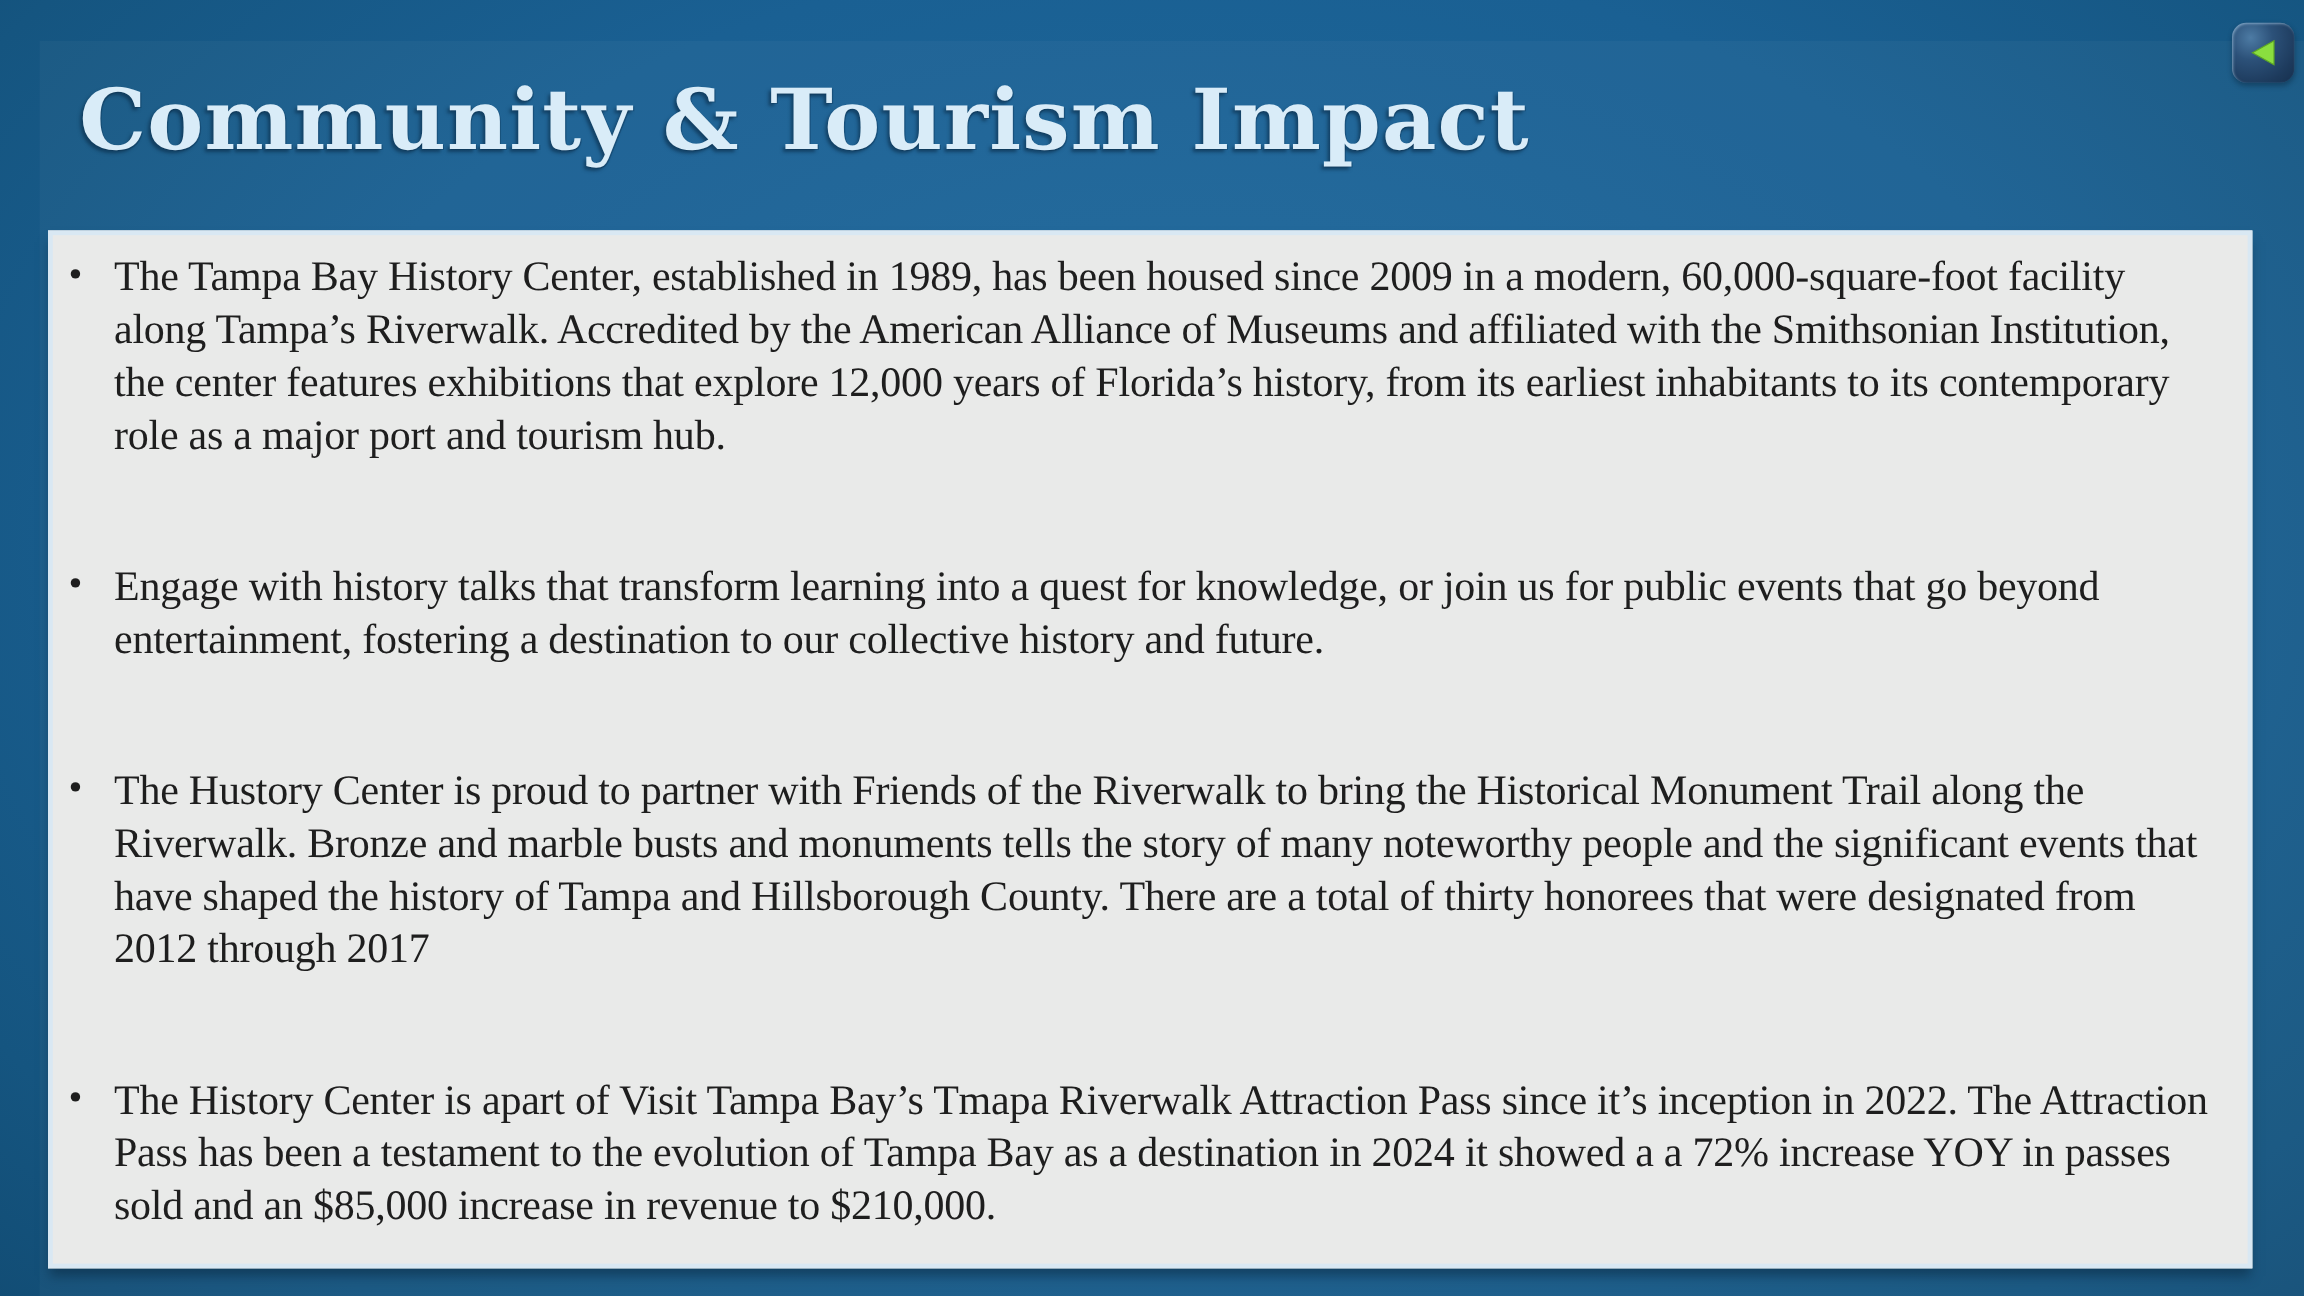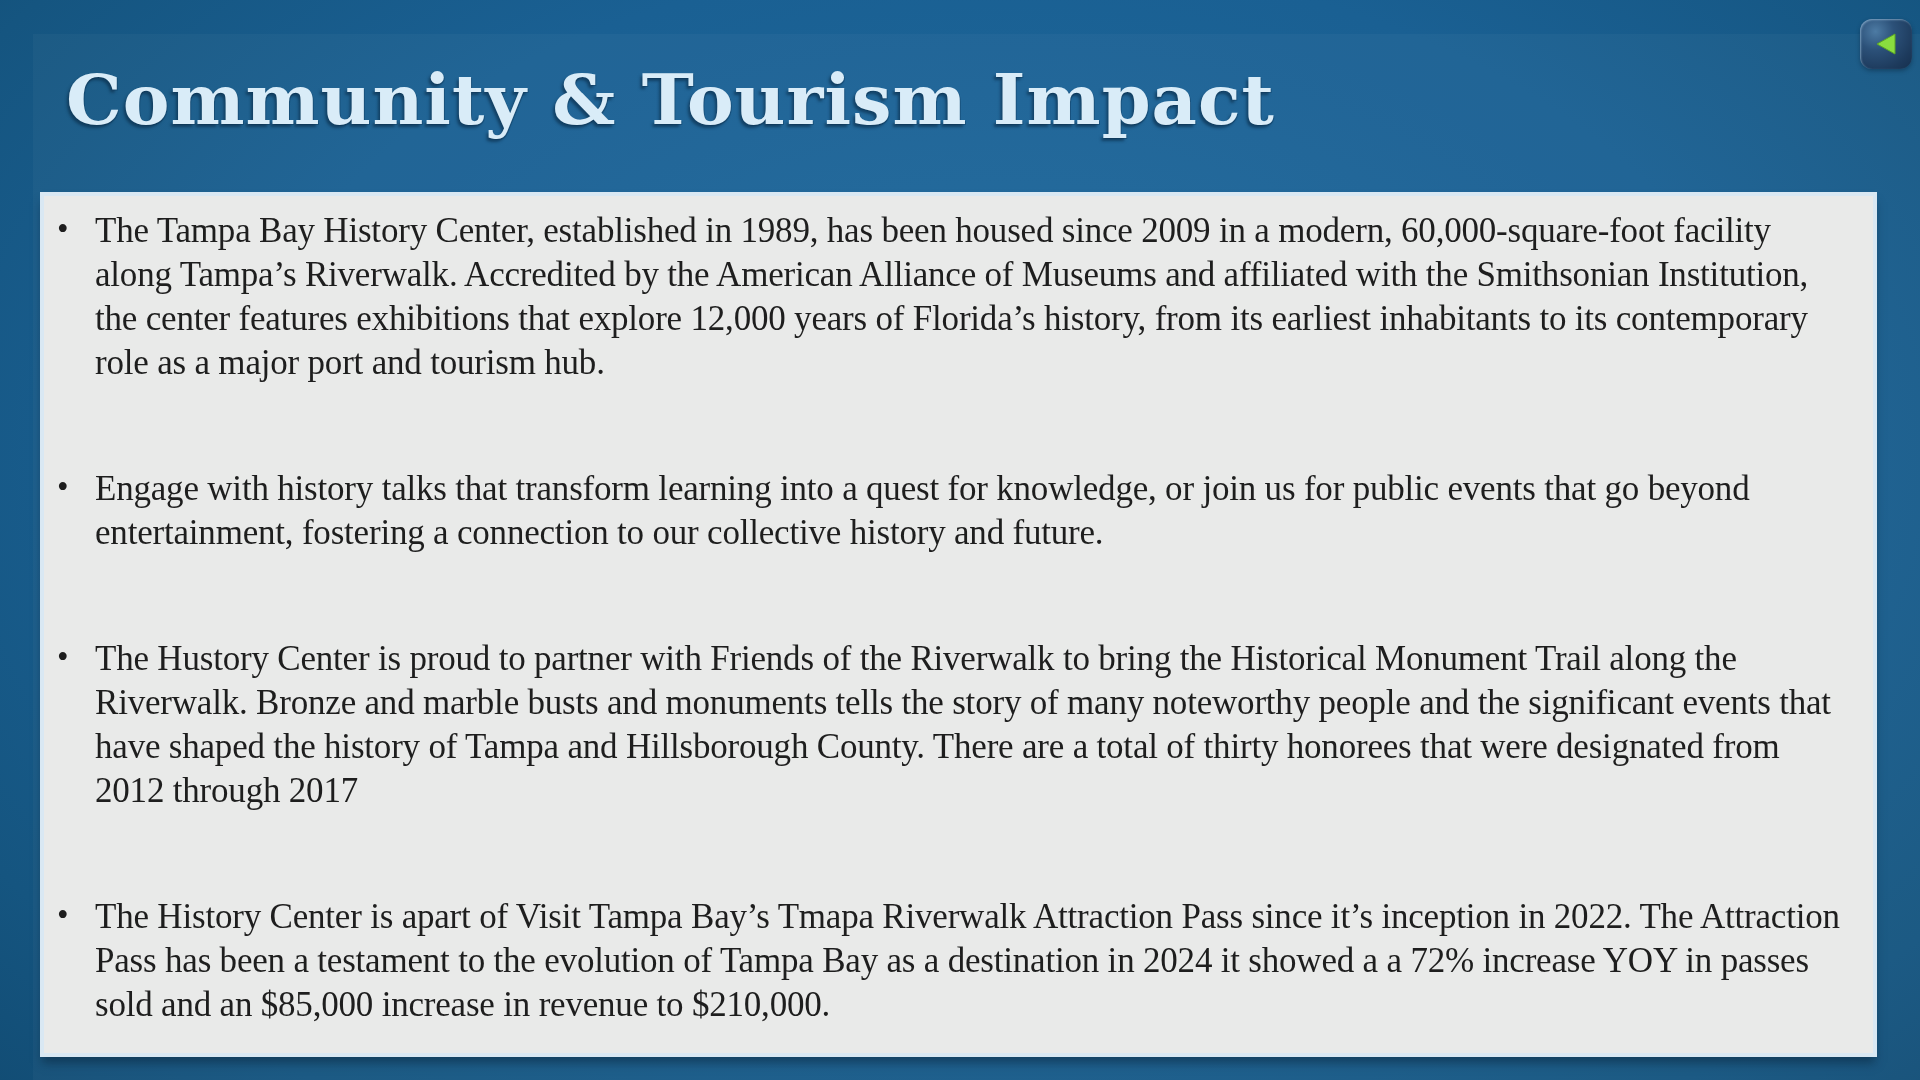--- a/index.html
+++ b/index.html
@@ -109,21 +109,21 @@
   <h1 class="page-title">Community &amp; Tourism Impact</h1>
 
   <div class="content-panel">
     <ul class="bullet-list">
       <li>
         <span class="bullet-dot">•</span>
         <span>The Tampa Bay History Center, established in 1989, has been housed since 2009 in a modern, 60,000-square-foot facility along Tampa’s Riverwalk. Accredited by the American Alliance of Museums and affiliated with the Smithsonian Institution, the center features exhibitions that explore 12,000 years of Florida’s history, from its earliest inhabitants to its contemporary role as a major port and tourism hub.</span>
       </li>
       <li>
         <span class="bullet-dot">•</span>
-        <span>Engage with history talks that transform learning into a quest for knowledge, or join us for public events that go beyond entertainment, fostering a connection to our collective history and future.</span>
+        <span>Engage with history talks that transform learning into a quest for knowledge, or join us for public events that go beyond entertainment, fostering a destination to our collective history and future.</span>
       </li>
       <li>
         <span class="bullet-dot">•</span>
         <span>The Hustory Center is proud to partner with Friends of the Riverwalk to bring the Historical Monument Trail along the Riverwalk. Bronze and marble busts and monuments tells the story of many noteworthy people and the significant events that have shaped the history of Tampa and Hillsborough County. There are a total of thirty honorees that were designated from 2012 through 2017</span>
       </li>
       <li>
         <span class="bullet-dot">•</span>
         <span>The History Center is apart of Visit Tampa Bay’s Tmapa Riverwalk Attraction Pass since it’s inception in 2022. The Attraction Pass has been a testament to the evolution of Tampa Bay as a destination in 2024 it showed a a 72% increase YOY in passes sold and an $85,000 increase in revenue to $210,000.</span>
       </li>
     </ul>

